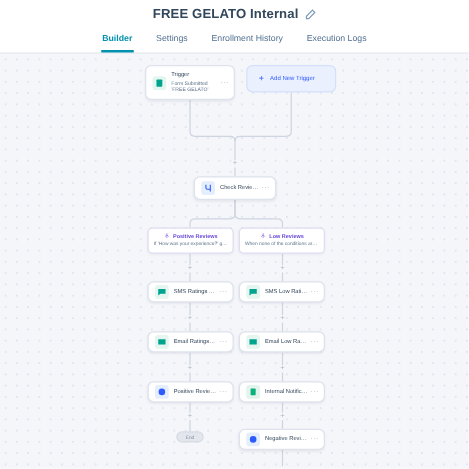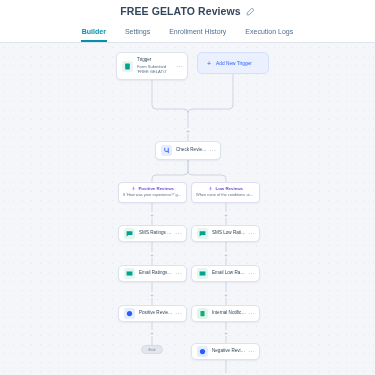--- a/index.html
+++ b/index.html
@@ -131,21 +131,21 @@
     color: #a9b4c4; font-size: 6px; line-height: 1; cursor: pointer;
     background: #f5f6fa;
   }
 </style>
 </head>
 <body>
 
 <div id="app">
 
   <div class="header">
-    <span class="page-title">FREE GELATO Reviews</span>
+    <span class="page-title">FREE GELATO Internal</span>
     <span>
       <svg class="pencil-icon" viewBox="0 0 24 24" fill="none" stroke="currentColor" stroke-width="2.4">
         <path d="M16 3l5 5L8 21H3v-5L16 3z"></path>
       </svg>
     </span>
   </div>
 
   <div class="tabbar">
     <div class="tab active">Builder</div>
     <div class="tab">Settings</div>

